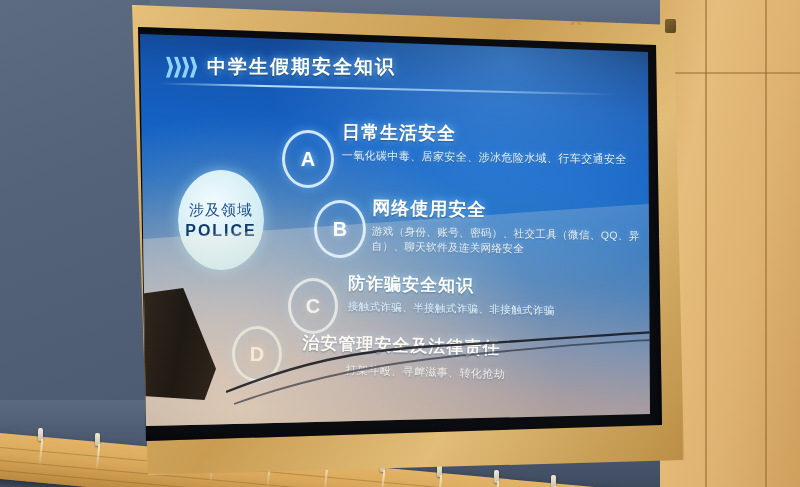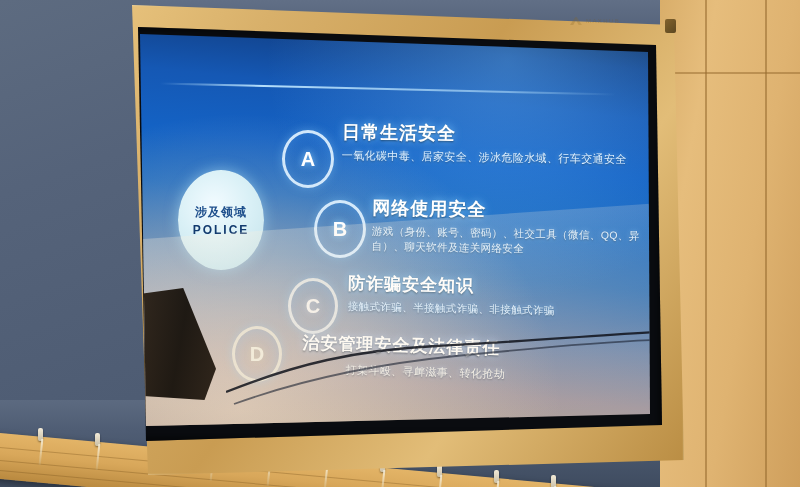--- a/index.html
+++ b/index.html
@@ -117,22 +117,22 @@
     border:1px solid #6e93c4;display:flex;align-items:center;justify-content:center;}
   .logo-text{font-size:12px;font-weight:700;color:#eaf4ff;letter-spacing:2px;
     text-shadow:0 0 4px rgba(160,215,255,.9);}
 
   
   .center-oval{position:absolute;left:42px;top:140px;width:86px;height:100px;
     border-radius:50%;
     background:radial-gradient(circle at 42% 35%, #f2fbff 0%, #d9f0f6 45%, #bfe0e8 100%);
     box-shadow:0 0 14px rgba(180,230,250,.55);
     display:flex;flex-direction:column;align-items:center;justify-content:center;gap:2px;}
-  .center-oval .cn{font-size:12px;font-weight:700;color:#1e4f8c;letter-spacing:1px;}
-  .center-oval .en{font-size:12px;font-weight:700;color:#123a6e;letter-spacing:2px;}
+  .center-oval .cn{font-size:15px;font-weight:400;color:#1e4f8c;letter-spacing:1px;}
+  .center-oval .en{font-size:16px;font-weight:700;color:#123a6e;letter-spacing:2px;}
 
   
   .lcircle{position:absolute;border-radius:50%;
     display:flex;align-items:center;justify-content:center;
     font-size:20px;font-weight:700;color:#ffffff;
     border:3px solid rgba(225,242,255,.92);
     text-shadow:0 0 7px rgba(150,215,255,.9);
     box-shadow:0 0 10px rgba(150,215,255,.35), inset 0 0 12px rgba(120,190,255,.22);}
   .lc-a{left:146px;top:100px;width:46px;height:52px;}
   .lc-b{left:178px;top:170px;width:46px;height:52px;}
@@ -208,20 +208,29 @@
     <div class="brand">
       <span class="bmark"></span>
       <span class="btxt">MAXHUB</span>
     </div>
     <div class="corner-screw"></div>
   </div>
 
   <div id="slide">
     <div class="slide-bg"></div>
 
+    <div class="slide-title-row">
+      <span class="chev">
+        <i></i>
+          <i></i>
+          <i></i>
+          <i></i>
+      </span>
+      <span class="slide-title">中学生假期安全知识</span>
+    </div>
     <div class="title-rule"></div>
 
 
     <div class="center-oval">
       <span class="cn">涉及领域</span>
       <span class="en">POLICE</span>
     </div>
 
     <div class="lcircle lc-a">A</div>
     <div class="lcircle lc-b">B</div>

